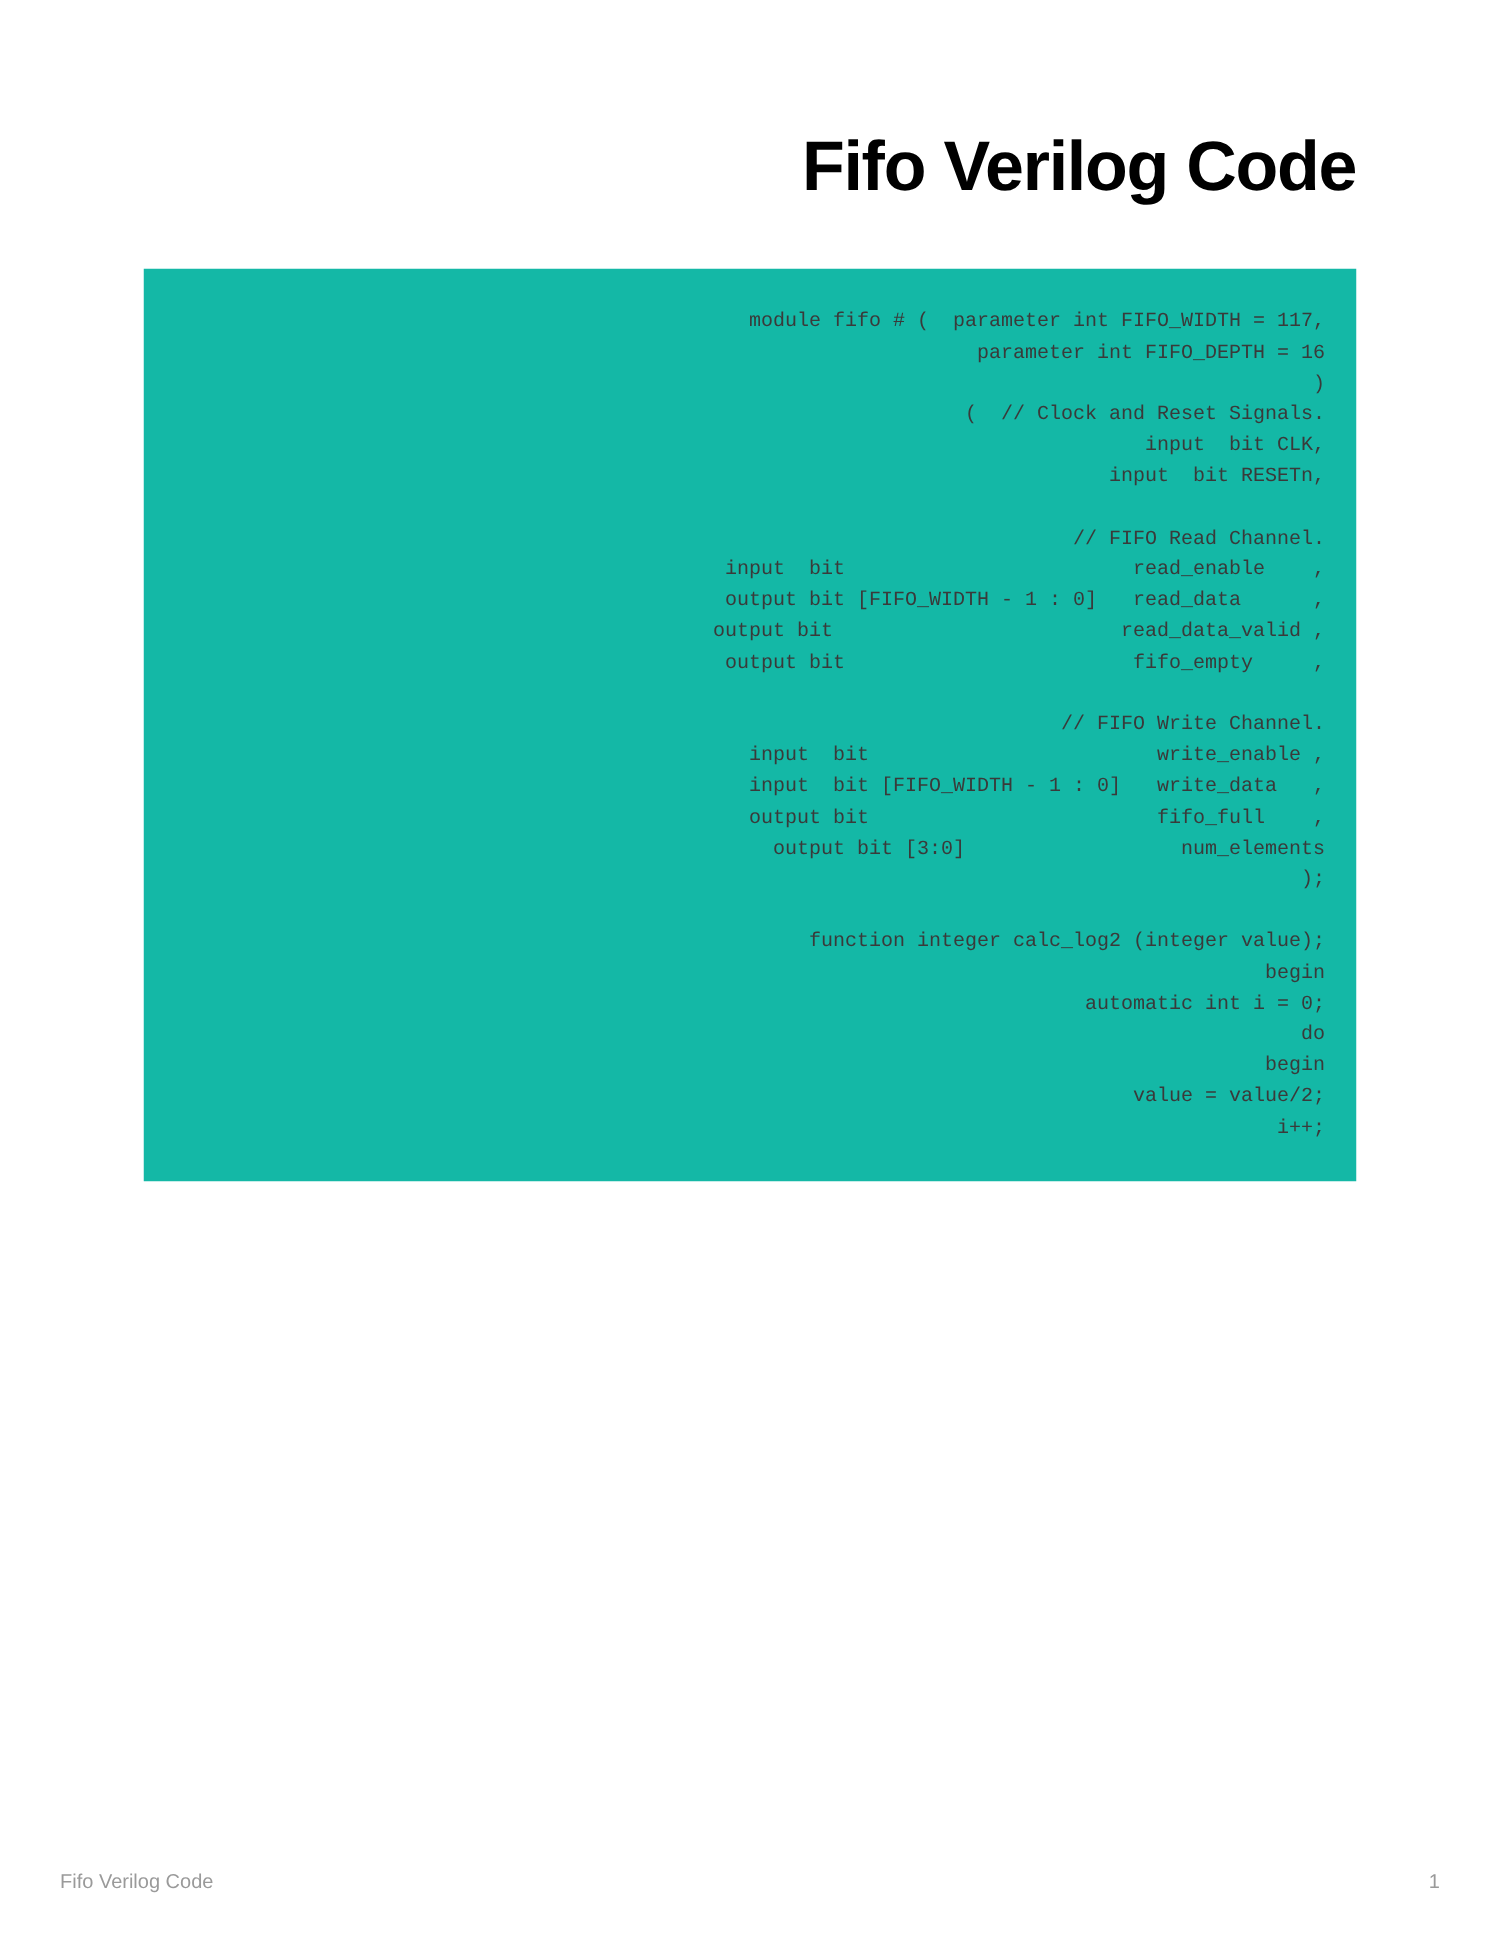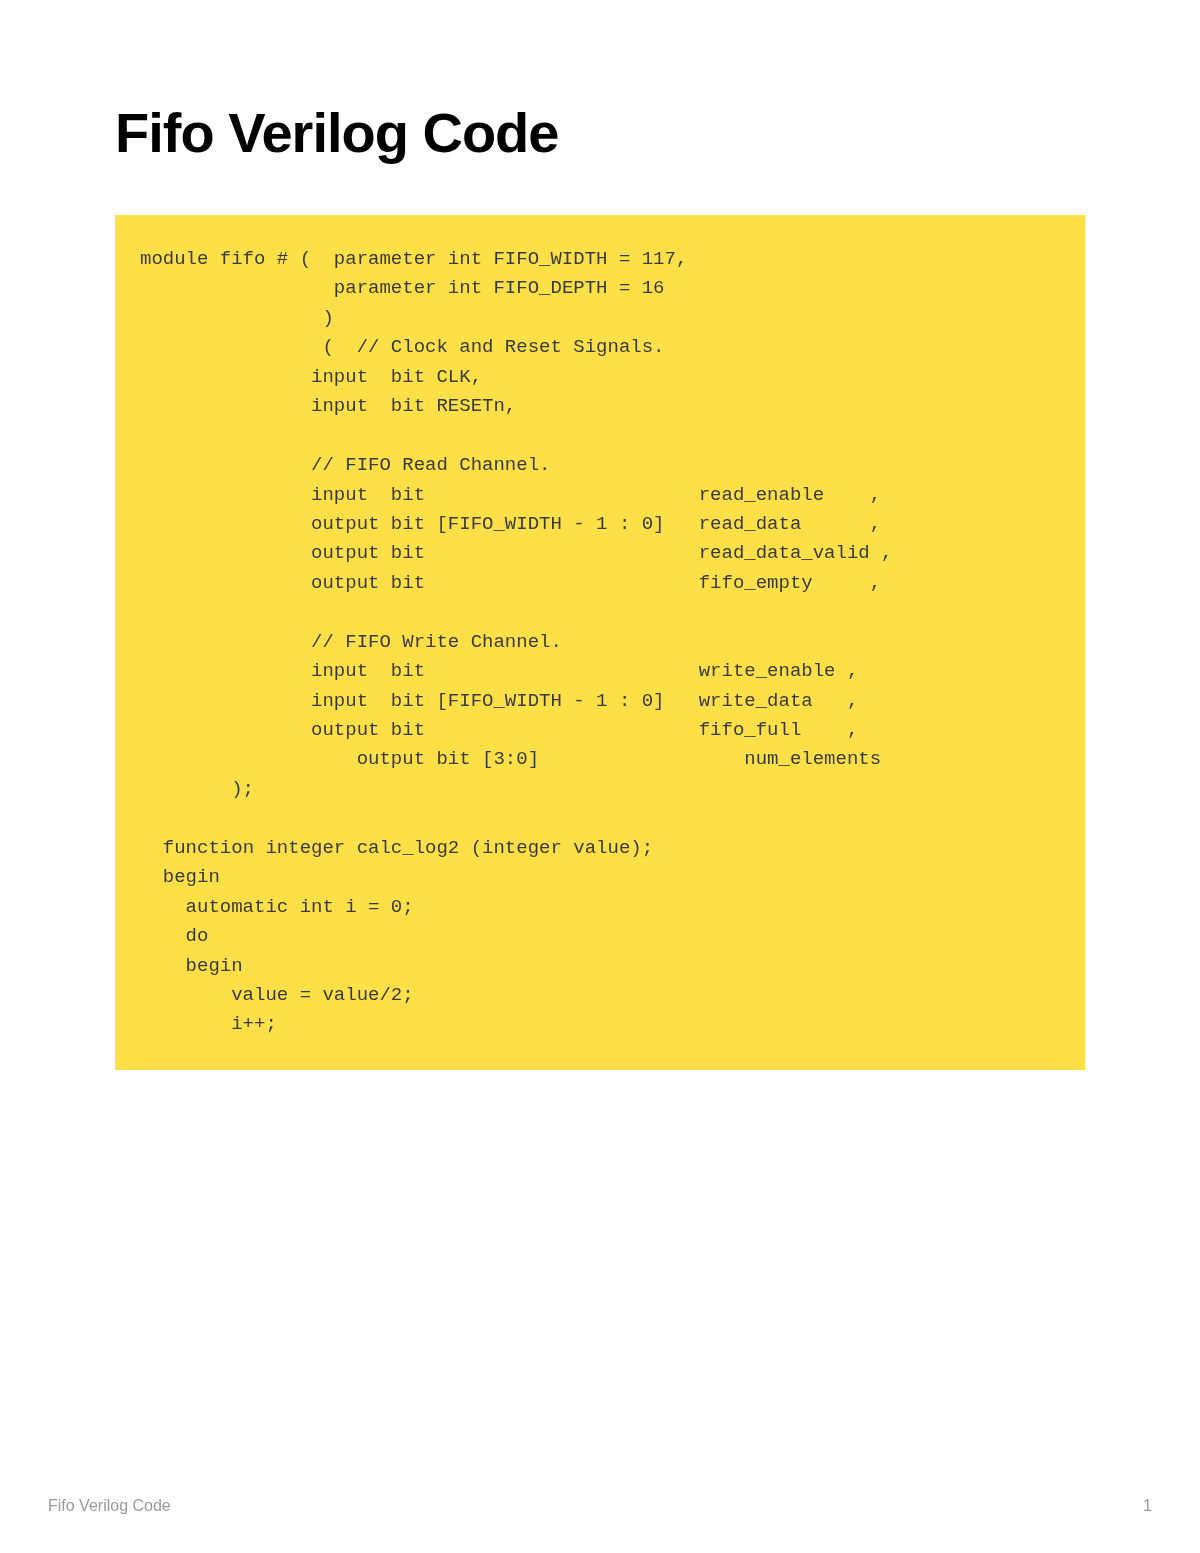--- a/index.html
+++ b/index.html
@@ -1,41 +1,42 @@
 <!DOCTYPE html>
 <html><head>
   <meta charset="utf-8">
   <style>
     * {
       margin: 0;
       padding: 0;
       box-sizing: border-box;
+      text-align: right;
     }
     body {
       width: 1200px;
       height: 1553px;
       background: #ffffff;
       font-family: -apple-system, BlinkMacSystemFont, "Segoe UI", Helvetica, Arial, sans-serif;
       position: relative;
     }
     .page-container {
       padding: 100px 115px 60px 115px;
     }
     .title {
       font-size: 56px;
       font-weight: 800;
       color: #000000;
       letter-spacing: -1px;
       margin-bottom: 50px;
     }
     .code-block {
-      background: #fde047;
+      background: #14b8a6;
       padding: 30px 25px;
       font-family: "SFMono-Regular", Consolas, "Liberation Mono", Menlo, Courier, monospace;
-      font-size: 19px;
+      font-size: 16px;
       line-height: 1.55;
       color: #3a3a3a;
       white-space: pre-wrap;
       word-wrap: break-word;
       overflow: hidden;
     }
     .footer {
       position: absolute;
       bottom: 38px;
       left: 48px;

